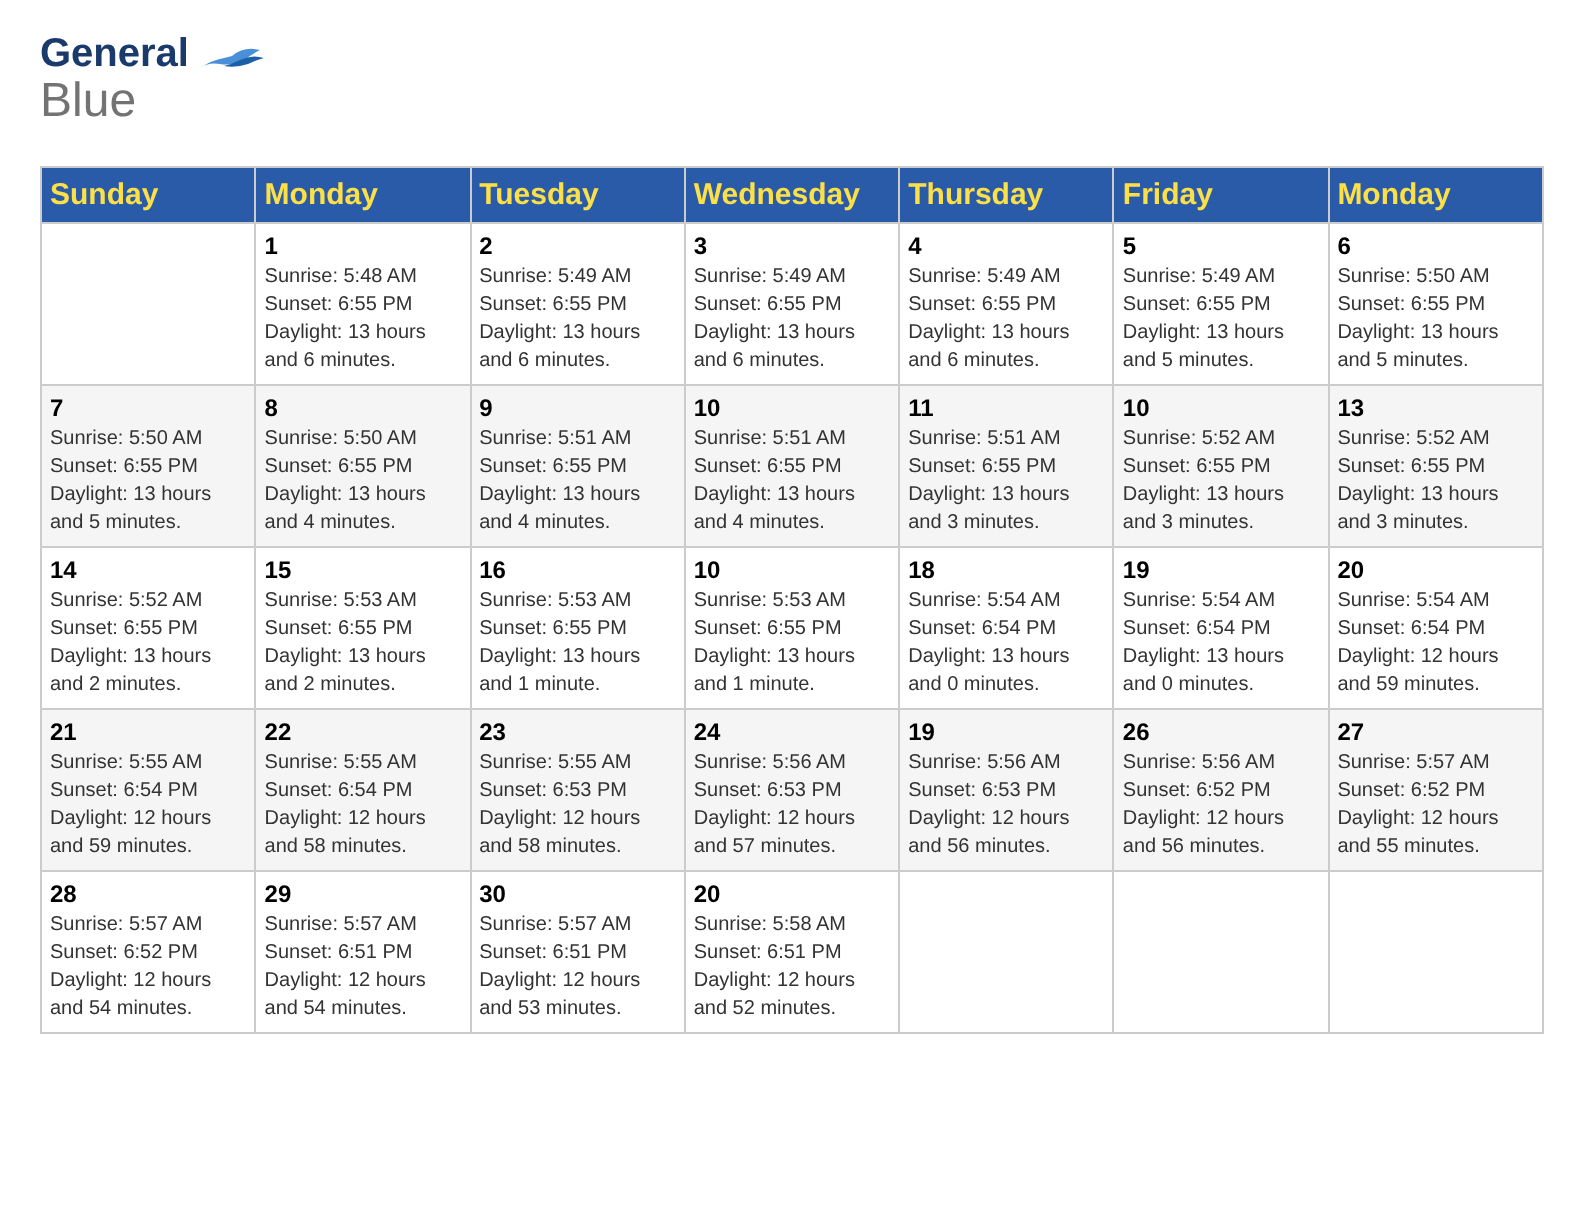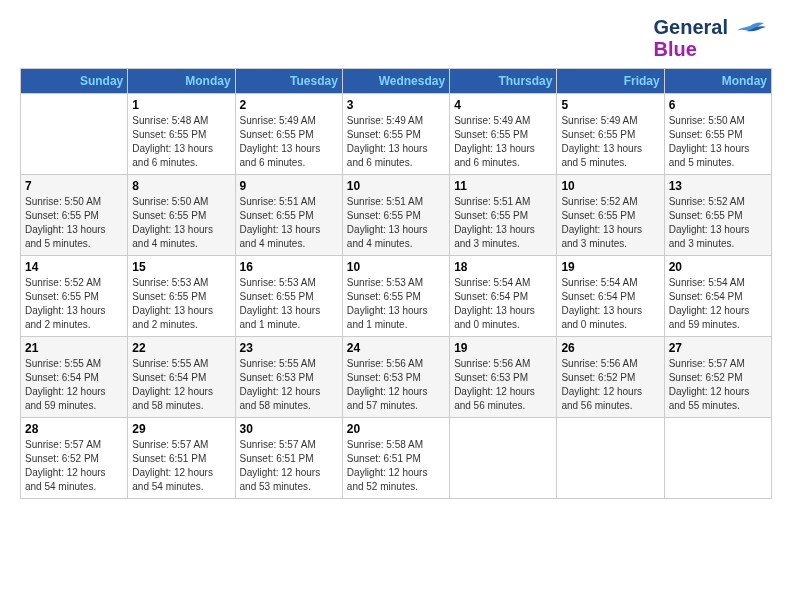--- a/index.html
+++ b/index.html
@@ -5,23 +5,23 @@
     * { box-sizing: border-box; margin: 0; padding: 0; }
     body {
       font-family: Arial, sans-serif;
       background: #fff;
       width: 792px;
       min-height: 612px;
       padding: 16px 20px;
     }
     .header {
       display: flex;
-      justify-content: flex-end;
+      justify-content: flex-start;
       align-items: flex-start;
-      margin-bottom: 8px;
+      margin-bottom: 19px;
     }
     .logo {
       display: flex;
       flex-direction: column;
       align-items: flex-start;
     }
     .title-block {
       text-align: right;
     }
     .month-title {
@@ -35,24 +35,24 @@
       color: #444;
       margin-top: 2px;
     }
     table {
       width: 100%;
       border-collapse: collapse;
       font-size: 10.5px;
     }
     thead tr th {
       background: #2a5ba8;
-      color: #7dd3fc;
+      color: #fde047;
       padding: 5px 4px;
-      text-align: right;
-      font-size: 12px;
+      text-align: left;
+      font-size: 15px;
       font-weight: bold;
       border: 1px solid #ccc;
     }
     tbody tr td {
       border: 1px solid #ccc;
       padding: 4px 4px;
       vertical-align: top;
       min-width: 100px;
       height: 78px;
       background: #fff;
@@ -76,21 +76,21 @@
     }
   </style>
 </head>
 <body>
 
 <div class="header">
   <div class="logo">
   <div style="display:flex;align-items:center;gap:4px;">
     <div style="line-height:1.1;">
       <span style="font-size:20px;font-weight:bold;color:#1a3a6b;">General</span><br>
-      <span style="font-size:20px;font-weight:bold;color:#a21caf;">Blue</span>
+      <span style="font-size:24px;font-weight:normal;color:#737373;">Blue</span>
     </div>
     <svg viewBox="0 0 44 28" width="44" height="28" style="margin-left:-4px;margin-top:-8px;">
       <path d="M22 6 Q28 1 36 3 Q32 5 28 8 Q22 11 16 10 Q10 9 6 12 Q12 8 18 7 Q20 6.5 22 6Z" fill="#4a90d9"></path>
       <path d="M26 8 Q32 5 38 7 Q34 8 30 10 Q24 12 18 11 Q22 10 26 8Z" fill="#1a5fa8"></path>
     </svg>
   </div>
 </div>
   <div class="title-block">
     <div class="month-title"></div>
     <div class="location"></div>

